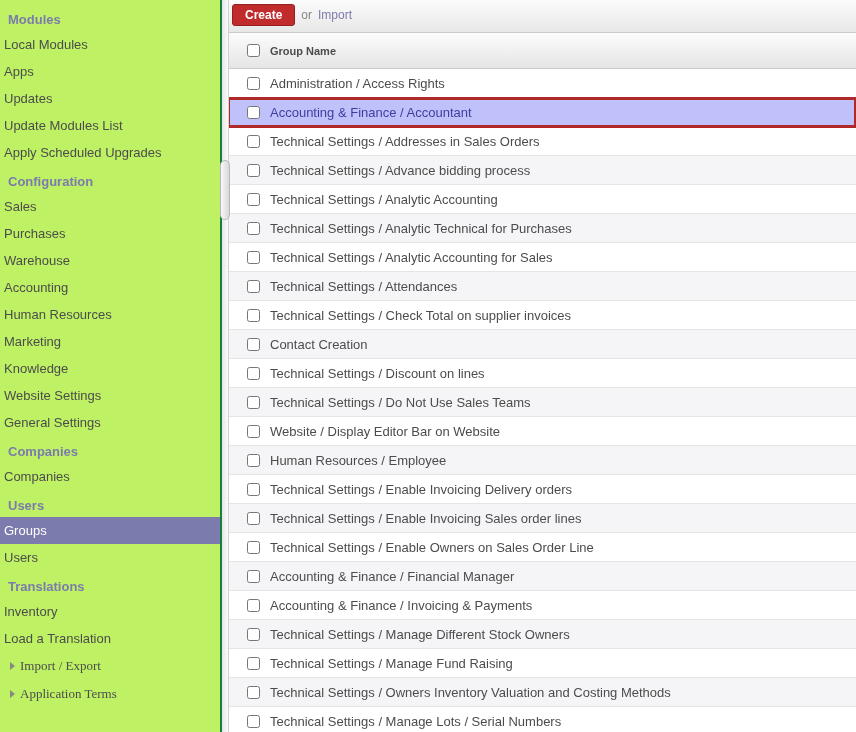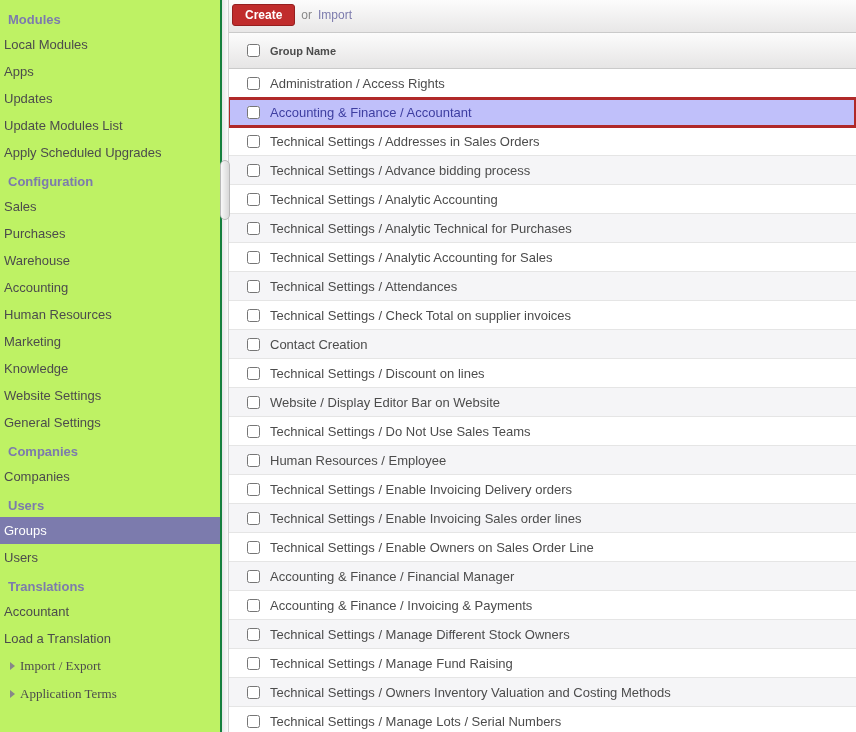--- a/index.html
+++ b/index.html
@@ -160,21 +160,21 @@
       <div class="nav-item"><span>Marketing</span></div>
       <div class="nav-item"><span>Knowledge</span></div>
       <div class="nav-item"><span>Website Settings</span></div>
       <div class="nav-item"><span>General Settings</span></div>
       <div class="section-header">Companies</div>
       <div class="nav-item"><span>Companies</span></div>
       <div class="section-header">Users</div>
       <div class="nav-item active"><span>Groups</span></div>
       <div class="nav-item"><span>Users</span></div>
       <div class="section-header">Translations</div>
-      <div class="nav-item"><span>Accountant</span></div>
+      <div class="nav-item"><span>Inventory</span></div>
       <div class="nav-item"><span>Load a Translation</span></div>
       <div class="nav-item has-caret">
         <span class="caret"></span>
         <span>Import / Export</span>
       </div>
       <div class="nav-item has-caret">
         <span class="caret"></span>
         <span>Application Terms</span>
       </div>
     </div>
@@ -262,27 +262,27 @@
         <div class="list-row">
           <div class="col-check">
             <input type="checkbox" style="">
           </div>
           <div class="cell-name">Technical Settings / Discount on lines</div>
         </div>
         <div class="list-row">
           <div class="col-check">
             <input type="checkbox" style="">
           </div>
+          <div class="cell-name">Technical Settings / Do Not Use Sales Teams</div>
+        </div>
+        <div class="list-row">
+          <div class="col-check">
+            <input type="checkbox" style="">
+          </div>
           <div class="cell-name">Website / Display Editor Bar on Website</div>
-        </div>
-        <div class="list-row">
-          <div class="col-check">
-            <input type="checkbox" style="">
-          </div>
-          <div class="cell-name">Technical Settings / Do Not Use Sales Teams</div>
         </div>
         <div class="list-row">
           <div class="col-check">
             <input type="checkbox" style="">
           </div>
           <div class="cell-name">Human Resources / Employee</div>
         </div>
         <div class="list-row">
           <div class="col-check">
             <input type="checkbox" style="">

